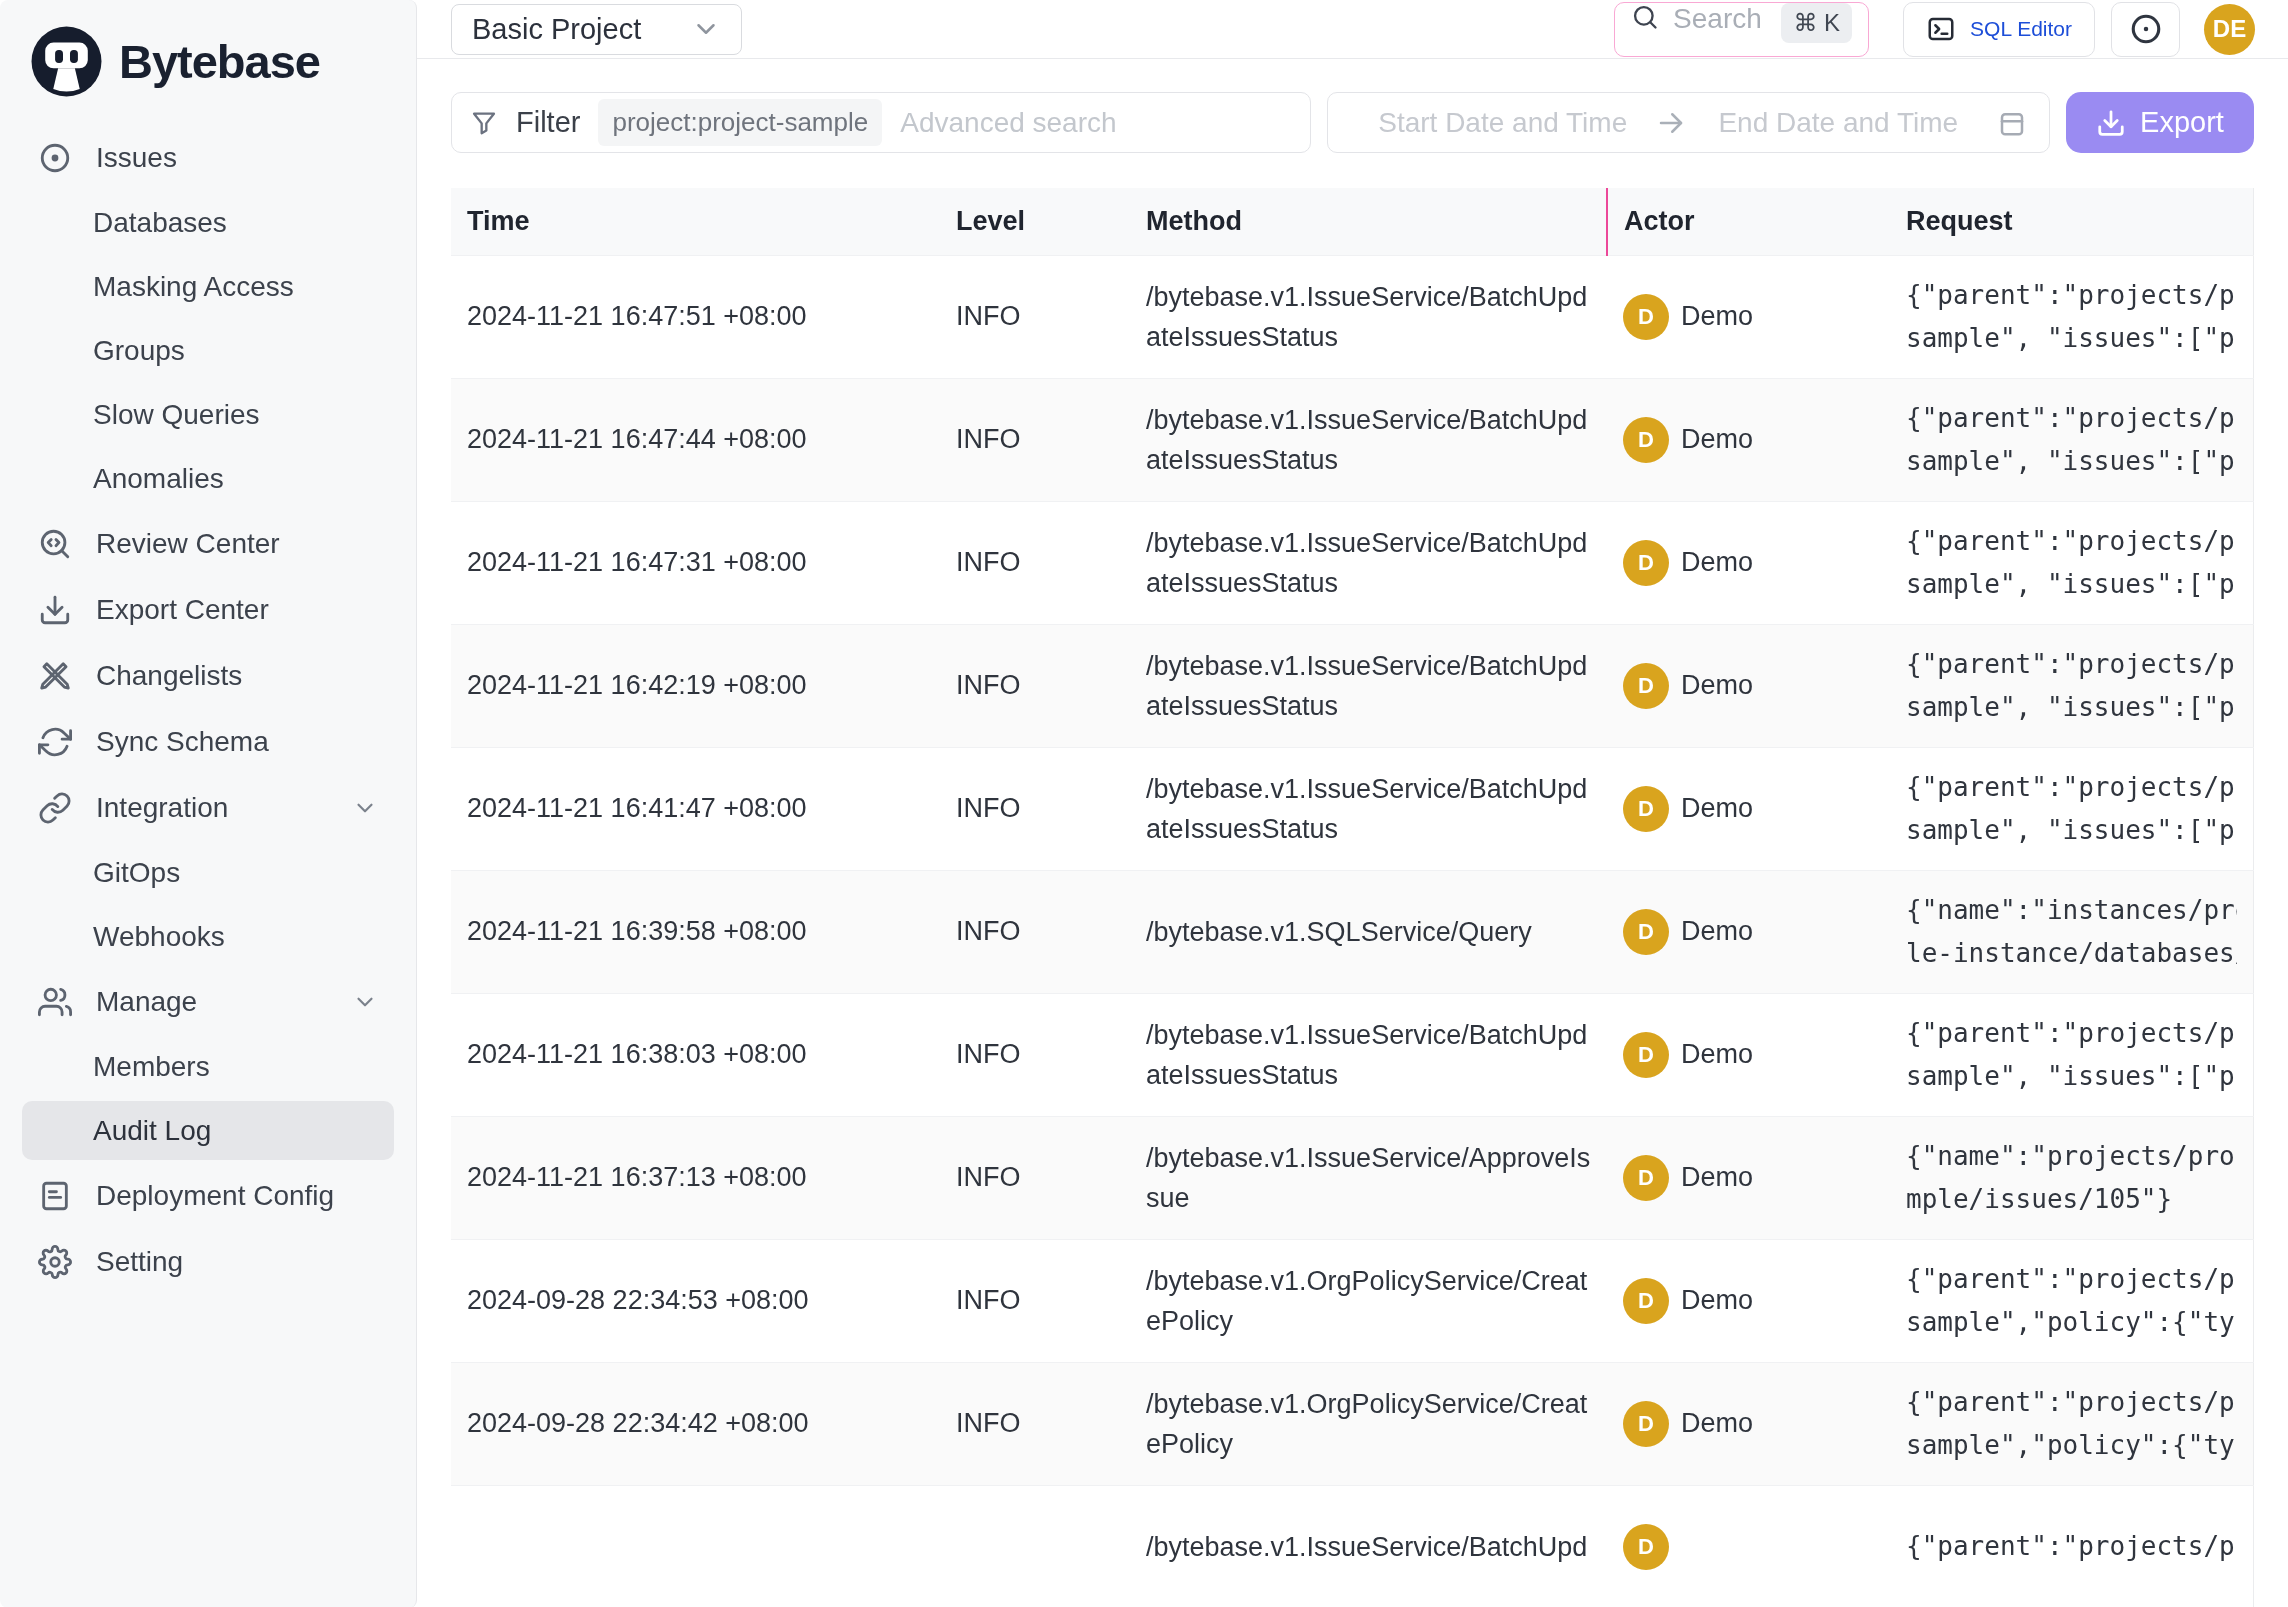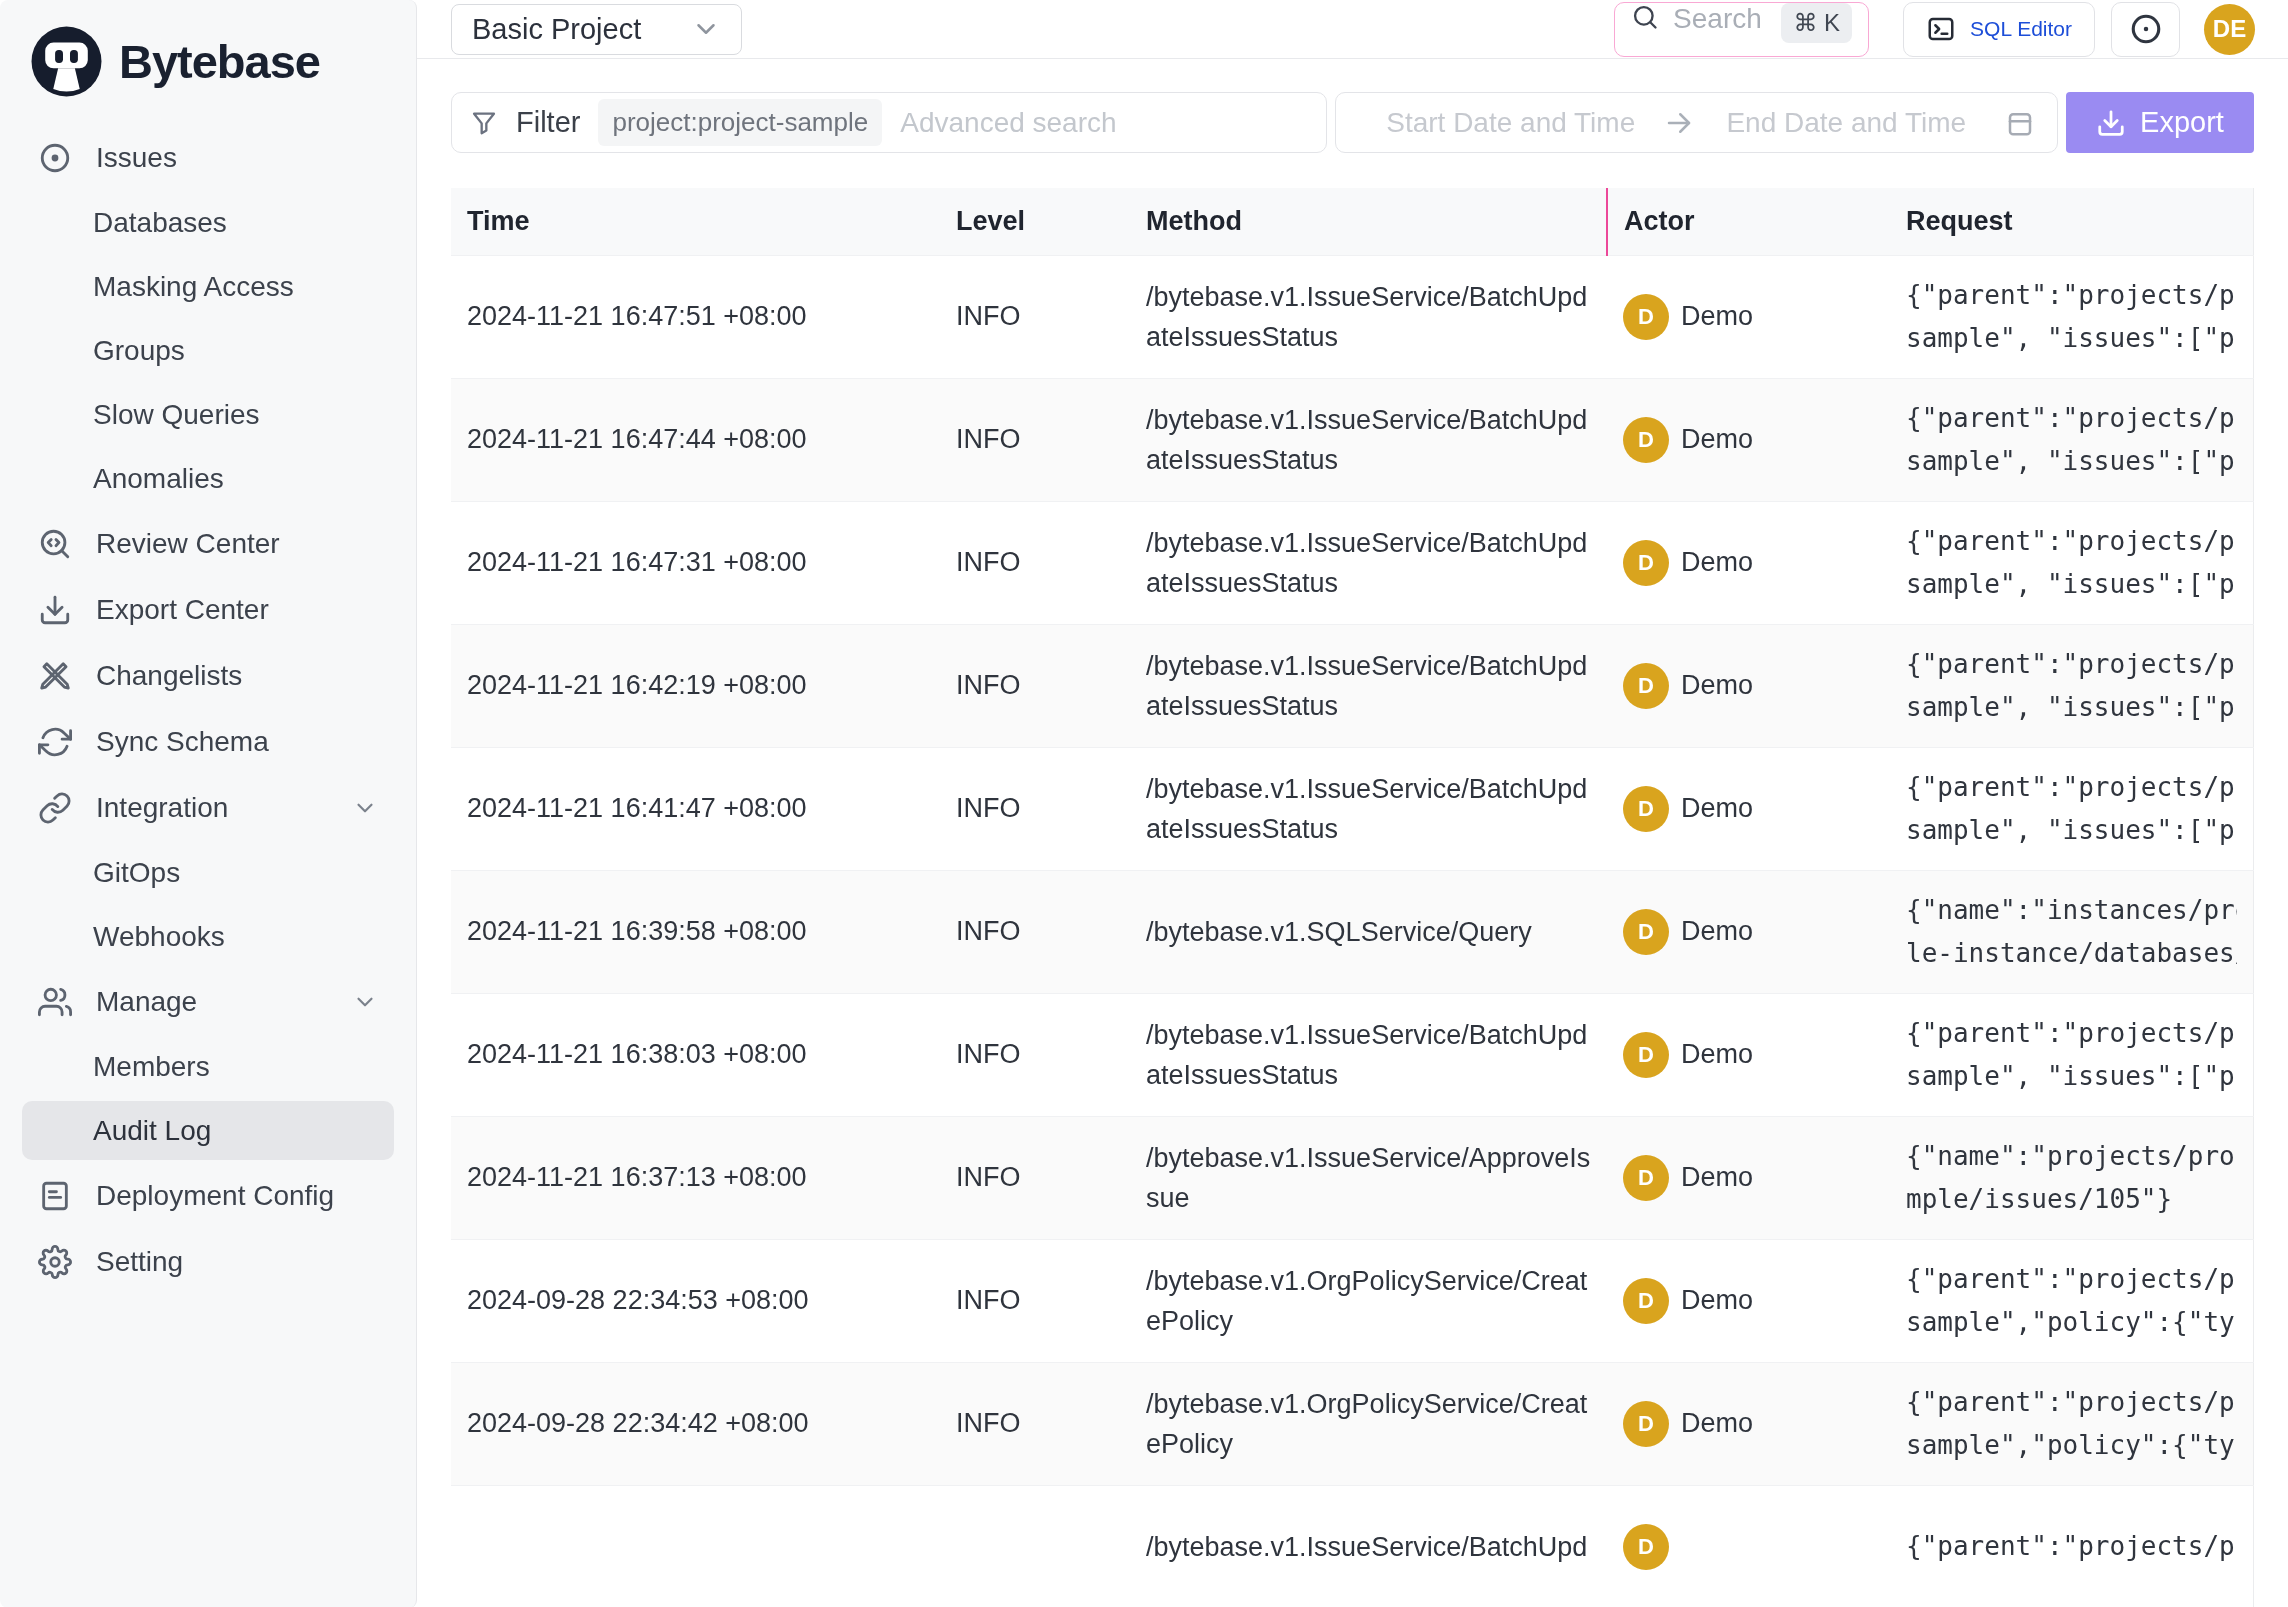--- a/index.html
+++ b/index.html
@@ -44,35 +44,35 @@
     margin-left:34px; cursor:pointer; }
   .round-btn { width:69px; height:55px; border:1px solid #e1e2e6; border-radius:10px; background:#fff;
     display:flex; align-items:center; justify-content:center; margin-left:16px; color:#2f3540; cursor:pointer; }
   .avatar-top { width:51px; height:51px; border-radius:50%; background:#d9a41e; color:#fff;
     font-size:24px; font-weight:700; display:flex; align-items:center; justify-content:center;
     margin-left:24px; cursor:pointer; }
 
   .content { padding:0 35px 0 34px; }
 
   
-  .filter-row { display:flex; margin-top:33px; height:61px; gap:8px; }
+  .filter-row { display:flex; margin-top:33px; height:61px; gap:16px; }
   .filter-box { flex:1; border:1px solid #e3e4e8; border-radius:10px; display:flex;
     align-items:center; padding:0 18px; gap:18px; background:#fff; }
   .filter-box .ficon { color:#6b7280; display:flex; }
   .filter-label { font-size:29px; color:#3b4049; }
   .filter-chip { background:#f4f5f6; border-radius:6px; padding:8px 14px; font-size:26px; color:#6f747d; }
   .adv-input { border:none; outline:none; flex:1; font-size:28px; color:#383e48;
     font-family:"Liberation Sans", sans-serif; background:transparent; }
   .adv-input::placeholder { color:#c3c7cd; }
   .date-box { width:723px; border:1px solid #e3e4e8; border-radius:10px; display:flex;
     align-items:center; padding:0 22px; background:#fff; cursor:pointer; }
   .date-ph { flex:1; text-align:center; font-size:28px; color:#c6c9cf; }
   .date-arrow { color:#aab0b8; display:flex; }
   .cal-icon { color:#a6abb4; display:flex; margin-left:6px; }
-  .export-btn { width:188px; background:#9a8bf2; border:none; border-radius:4px; color:#fff;
+  .export-btn { width:188px; background:#9a8bf2; border:none; border-radius:15px; color:#fff;
     font-size:29px; display:flex; align-items:center; justify-content:center; gap:14px; cursor:pointer;
     font-family:"Liberation Sans", sans-serif; }
 
   
   .log-table { width:100%; margin-top:35px; border-collapse:collapse; table-layout:fixed;
     border-right:1px solid #ebecee; }
   .log-table th { height:67px; background:#f8f9fa; text-align:left; font-size:27px; font-weight:700;
     color:#20252f; padding:0 16px; }
   .log-table th.col-actor { border-left:2px solid #ec4899; }
   .log-table td { height:123px; vertical-align:middle; font-size:27px; color:#2f343d; padding:0 16px; }

